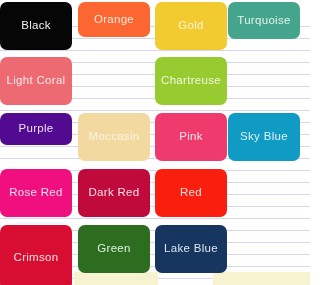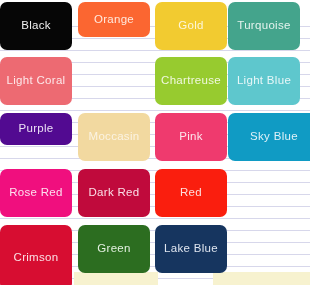--- a/index.html
+++ b/index.html
@@ -108,42 +108,39 @@
   <div id="swatch-grid">
       <div class="swatch" style="left: 0px; top: 2px; width: 72px; height: 48px; background: rgb(6, 6, 6); border-radius: 7px;">
         <span class="swatch-label" style="color: rgb(240, 240, 240); text-align: center;">Black</span>
       </div>
       <div class="swatch" style="left: 78px; top: 2px; width: 72px; height: 35px; background: rgb(251, 102, 49); border-radius: 7px;">
         <span class="swatch-label" style="color: rgb(255, 233, 221);">Orange</span>
       </div>
       <div class="swatch" style="left: 155px; top: 2px; width: 72px; height: 48px; background: rgb(242, 203, 48); border-radius: 7px;">
         <span class="swatch-label" style="color: rgb(253, 246, 216);">Gold</span>
       </div>
-      <div class="swatch" style="left: 228px; top: 2px; width: 72px; height: 48px; background: rgb(68, 164, 140); border-radius: 7px;">
+      <div class="swatch" style="left: 228px; top: 2px; width: 72px; height: 37px; background: rgb(68, 164, 140); border-radius: 7px;">
         <span class="swatch-label" style="color: rgb(228, 243, 238);">Turquoise</span>
       </div>
       <div class="swatch" style="left: 0px; top: 57px; width: 72px; height: 48px; background: rgb(237, 106, 114); border-radius: 7px;">
         <span class="swatch-label" style="color: rgb(253, 232, 234);">Light Coral</span>
       </div>
       <div class="swatch" style="left: 155px; top: 57px; width: 72px; height: 48px; background: rgb(151, 203, 47); border-radius: 7px;">
         <span class="swatch-label" style="color: rgb(240, 248, 223);">Chartreuse</span>
-      </div>
-      <div class="swatch" style="left: 228px; top: 57px; width: 72px; height: 48px; background: rgb(94, 199, 205); border-radius: 7px;">
-        <span class="swatch-label" style="color: rgb(232, 247, 248);">Light Blue</span>
       </div>
       <div class="swatch" style="left: 0px; top: 113px; width: 72px; height: 32px; background: rgb(82, 10, 145); border-radius: 7px;">
         <span class="swatch-label" style="color: rgb(236, 224, 245);">Purple</span>
       </div>
       <div class="swatch" style="left: 78px; top: 113px; width: 72px; height: 48px; background: rgb(242, 217, 160); border-radius: 7px;">
         <span class="swatch-label" style="color: rgb(251, 243, 226);">Moccasin</span>
       </div>
       <div class="swatch" style="left: 155px; top: 113px; width: 72px; height: 48px; background: rgb(239, 58, 110); border-radius: 7px;">
         <span class="swatch-label" style="color: rgb(253, 228, 236);">Pink</span>
       </div>
-      <div class="swatch" style="left: 228px; top: 113px; width: 92px; height: 48px; background: rgb(16, 155, 196); border-radius: 7px;">
+      <div class="swatch" style="left: 228px; top: 113px; width: 72px; height: 48px; background: rgb(16, 155, 196); border-radius: 7px;">
         <span class="swatch-label" style="color: rgb(223, 241, 248);">Sky Blue</span>
       </div>
       <div class="swatch" style="left: 0px; top: 169px; width: 72px; height: 48px; background: rgb(240, 15, 126); border-radius: 7px;">
         <span class="swatch-label" style="color: rgb(253, 224, 239);">Rose Red</span>
       </div>
       <div class="swatch" style="left: 78px; top: 169px; width: 72px; height: 48px; background: rgb(192, 10, 60); border-radius: 7px;">
         <span class="swatch-label" style="color: rgb(250, 223, 231);">Dark Red</span>
       </div>
       <div class="swatch" style="left: 155px; top: 169px; width: 72px; height: 48px; background: rgb(250, 30, 14); border-radius: 7px;">
         <span class="swatch-label" style="color: rgb(253, 222, 220);">Red</span>

